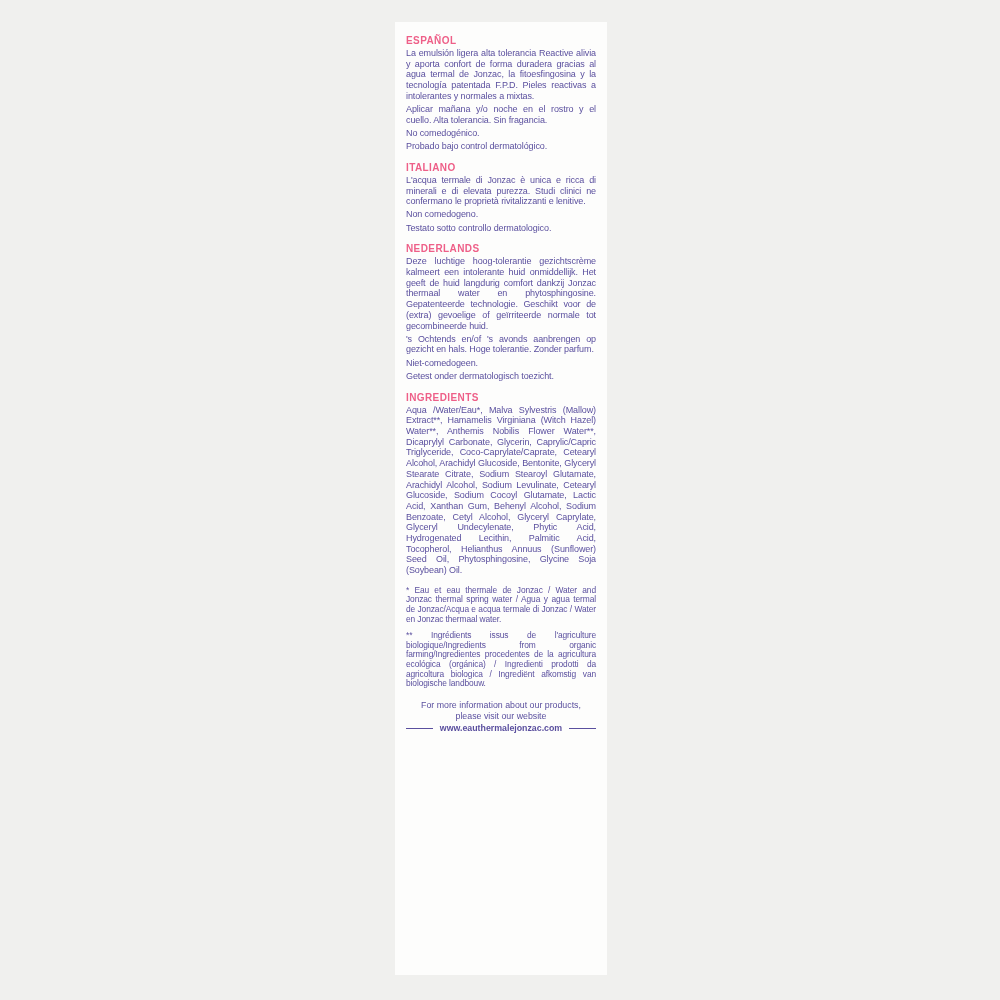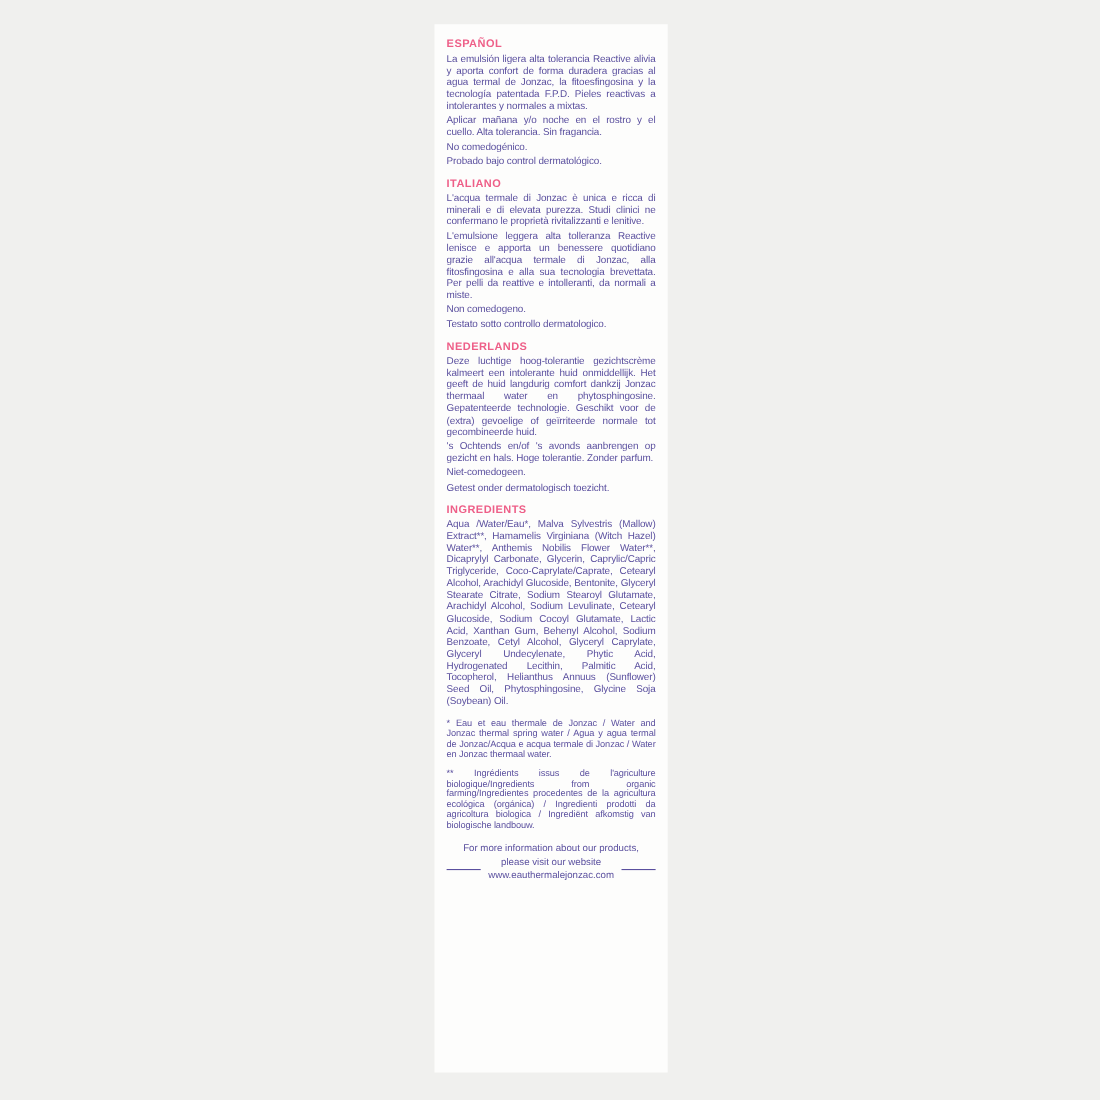--- a/index.html
+++ b/index.html
@@ -57,24 +57,25 @@
     color: #5a4f9e;
     text-align: center;
   }
   .ft {
     font-size: 8.8px;
     line-height: 11.2px;
     margin: 0;
   }
   .site-row {
     display: flex;
-    align-items: flex-start;
+    align-items: center;
     justify-content: center;
     gap: 7px;
     margin-top: 1px;
+    font-weight: bold;
   }
   .dash {
     display: inline-block;
     width: 31px;
     height: 1px;
     background: #5a4f9e;
   }
 </style>
 </head>
 <body>
@@ -86,21 +87,20 @@
       <h2 class="hd">ESPAÑOL</h2>
       <p class="bd">La emulsión ligera alta tolerancia Reactive alivia y aporta confort de forma duradera gracias al agua termal de Jonzac, la fitoesfingosina y la tecnología patentada F.P.D. Pieles reactivas a intolerantes y normales a mixtas.</p>
       <p class="bd">Aplicar mañana y/o noche en el rostro y el cuello. Alta tolerancia. Sin fragancia.</p>
       <p class="bd">No comedogénico.</p>
       <p class="bd">Probado bajo control dermatológico.</p>
     </section>
 
     <section class="lang-section">
       <h2 class="hd">ITALIANO</h2>
       <p class="bd">L'acqua termale di Jonzac è unica e ricca di minerali e di elevata purezza. Studi clinici ne confermano le proprietà rivitalizzanti e lenitive.</p>
-      <p class="bd">L'emulsione leggera alta tolleranza Reactive lenisce e apporta un benessere quotidiano grazie all'acqua termale di Jonzac, alla fitosfingosina e alla sua tecnologia brevettata. Per pelli da reattive e intolleranti, da normali a miste.</p>
       <p class="bd">Non comedogeno.</p>
       <p class="bd">Testato sotto controllo dermatologico.</p>
     </section>
 
     <section class="lang-section">
       <h2 class="hd">NEDERLANDS</h2>
       <p class="bd">Deze luchtige hoog-tolerantie gezichtscrème kalmeert een intolerante huid onmiddellijk. Het geeft de huid langdurig comfort dankzij Jonzac thermaal water en phytosphingosine. Gepatenteerde technologie. Geschikt voor de (extra) gevoelige of geïrriteerde normale tot gecombineerde huid.</p>
       <p class="bd">'s Ochtends en/of 's avonds aanbrengen op gezicht en hals. Hoge tolerantie. Zonder parfum.</p>
       <p class="bd">Niet-comedogeen.</p>
       <p class="bd">Getest onder dermatologisch toezicht.</p>

